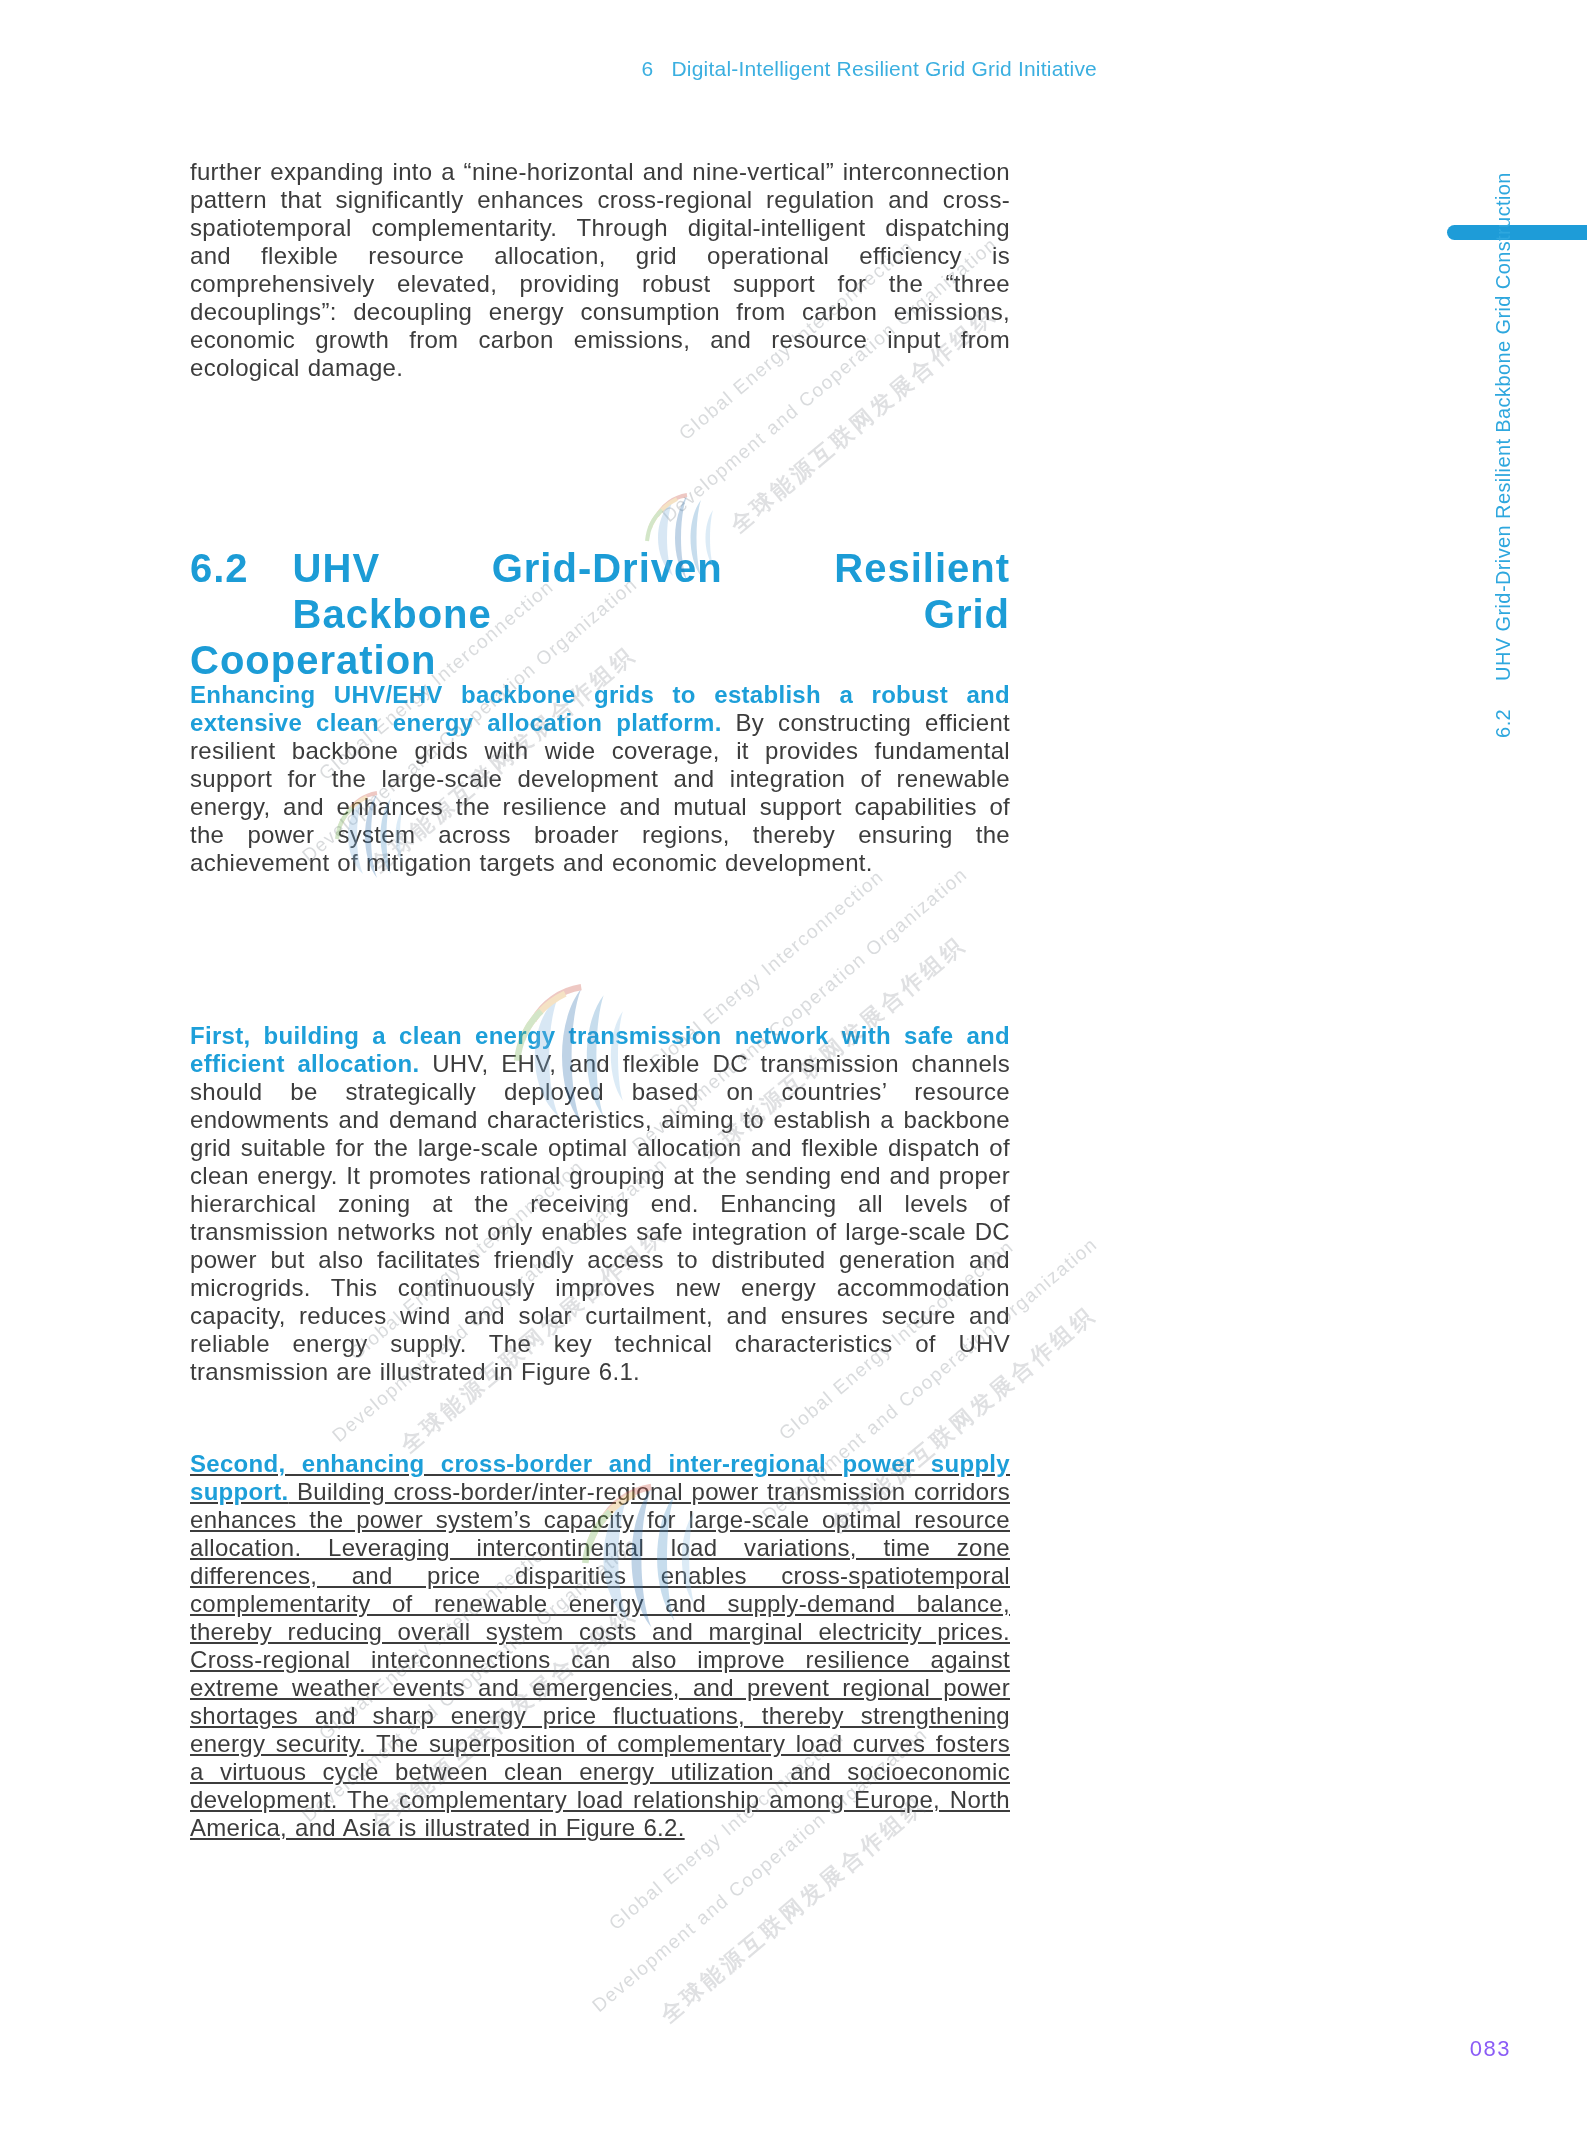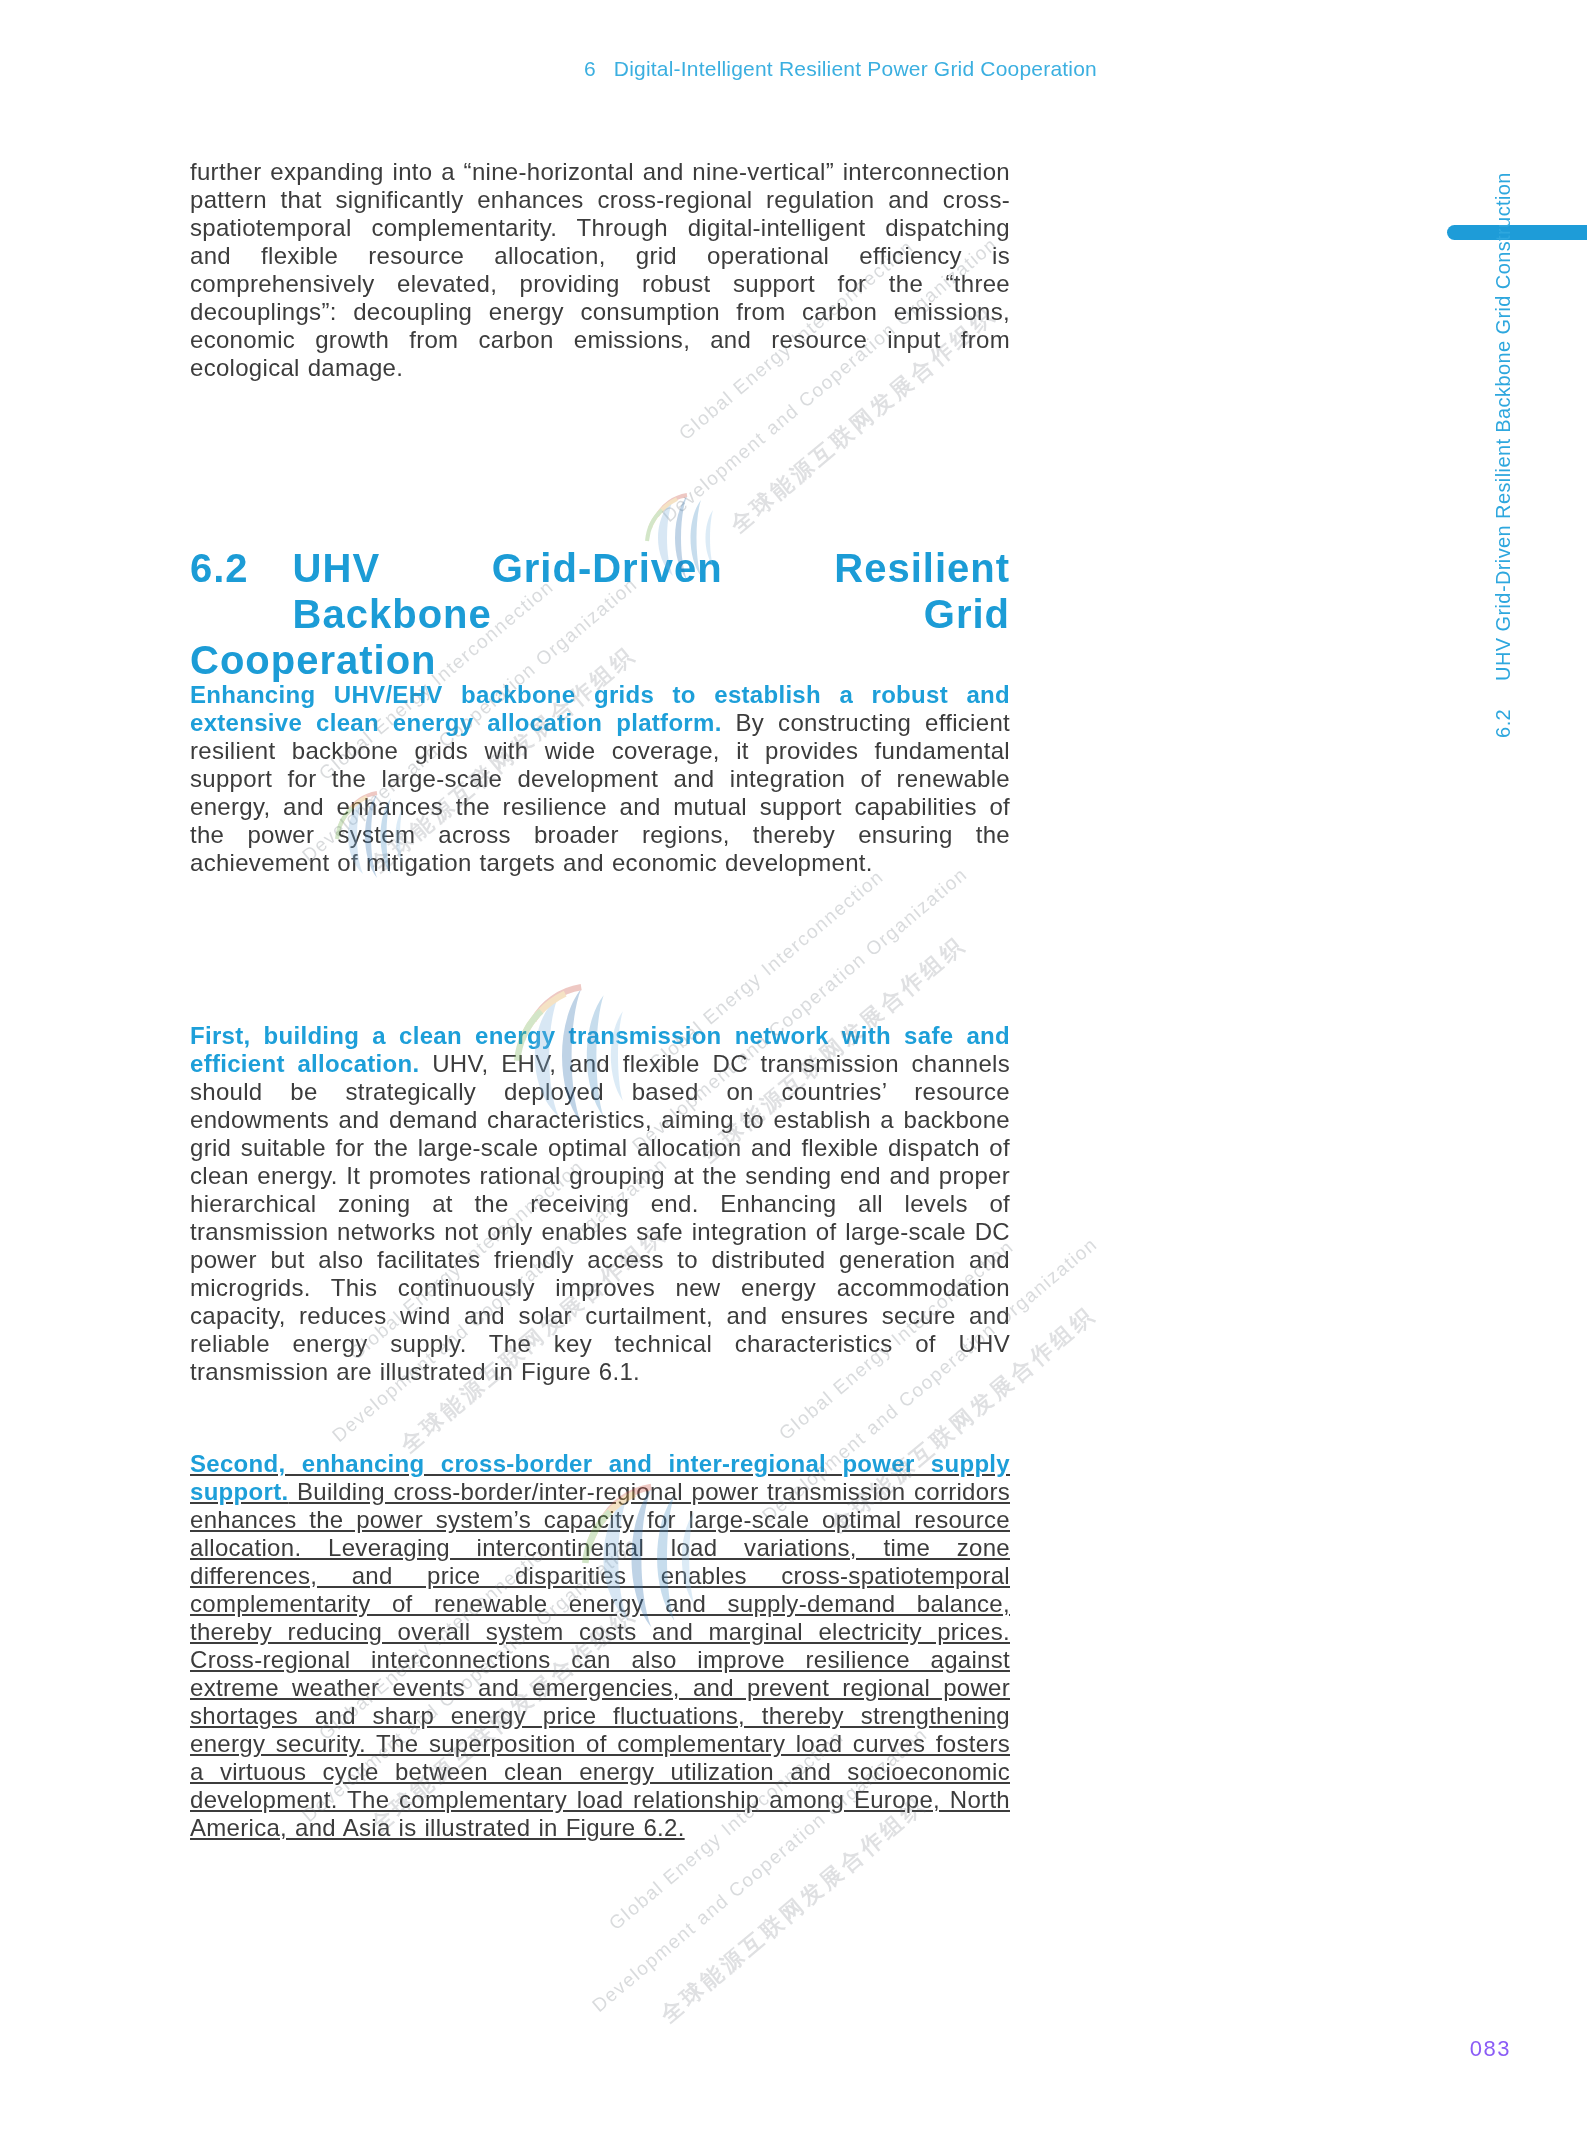--- a/index.html
+++ b/index.html
@@ -119,21 +119,21 @@
     line-height: 52px;
   }
   .wm-logo { position: absolute; transform: translate(-50%, -50%); opacity: 0.30; }
 </style>
 </head>
 <body>
 
 <div class="page">
 
   <div class="running-header">
-    <span class="ch-num">6</span><span>Digital-Intelligent Resilient Power Grid Cooperation</span>
+    <span class="ch-num">6</span><span>Digital-Intelligent Resilient Grid Grid Initiative</span>
   </div>
 
   <p class="block" style="top:158px;">
     <span>further expanding into a “nine-horizontal and nine-vertical” interconnection pattern that significantly enhances cross-regional regulation and cross-spatiotemporal complementarity. Through digital-intelligent dispatching and flexible resource allocation, grid operational efficiency is comprehensively elevated, providing robust support for the “three decouplings”: decoupling energy consumption from carbon emissions, economic growth from carbon emissions, and resource input from ecological damage.</span>
   </p>
 
   <div class="section-heading" style="top:545px;">
     <div class="h-line1">
       <span class="h-num">6.2</span>
       <span class="h-rest">UHV Grid-Driven Resilient Backbone Grid</span>

